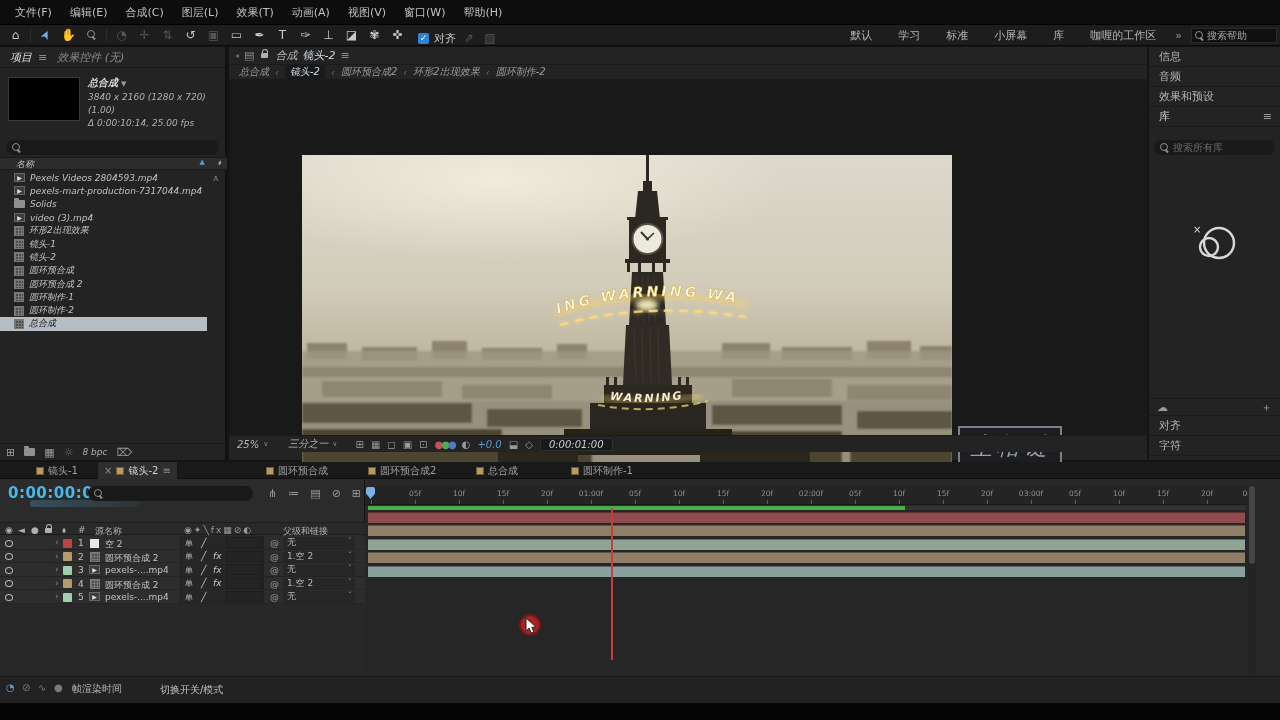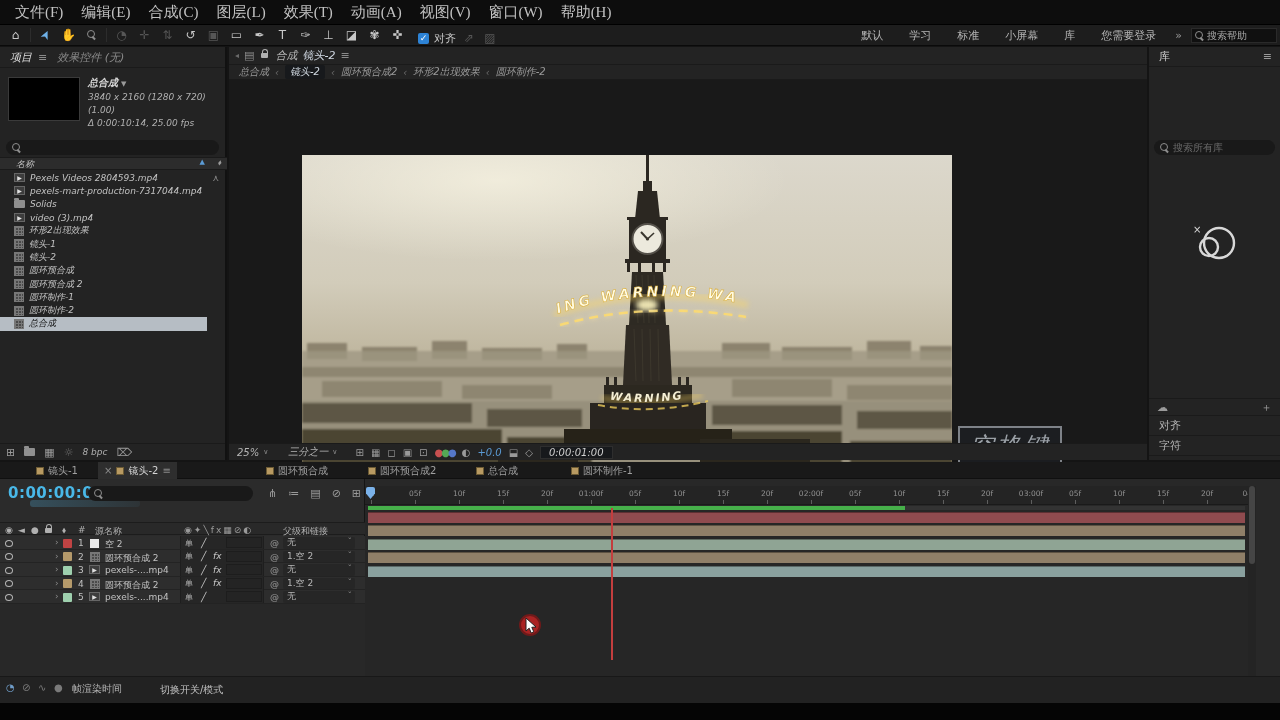--- a/index.html
+++ b/index.html
@@ -3,21 +3,21 @@
 <meta charset="utf-8">
 <style>
   * { margin:0; padding:0; box-sizing:border-box; }
   body { background:#000; }
   #app { position:relative; width:1280px; height:720px; background:#141414; overflow:hidden;
          font-family:"DejaVu Sans","Liberation Sans",sans-serif; color:#c8c8c8; font-size:11px; }
   .abs { position:absolute; }
 
   
   .menubar { left:0; top:0; width:1280px; height:24px; background:#0d0d0d; display:flex; align-items:center; padding-left:6px; }
-  .menu-item { padding:0 9px; color:#c2c2c2; font-size:15px;font-family:Liberation Serif, serif; }
+  .menu-item { padding:0 9px; color:#c2c2c2; font-size:11px; }
 
   
   .toolbar { left:0; top:24px; width:1280px; height:22px; background:#1d1d1d; border-top:1px solid #000; border-bottom:1px solid #0a0a0a; }
   .tools { position:absolute; left:4px; top:0; height:20px; display:flex; align-items:center; }
   .tool { width:23px; text-align:center; font-size:12px; color:#c8c8c8; line-height:20px; }
   .tool.dim { color:#565656; }
   .tool.active { color:#6fb1e8; }
   .tb-sep { width:1px; height:14px; background:#0a0a0a; margin:0 3px; border-right:1px solid #2c2c2c; }
   .snap-box { position:absolute; left:418px; top:3px; display:flex; align-items:center; gap:5px; }
   .checkbox { width:11px; height:11px; background:#2d83d6; border-radius:2px; color:#fff; font-size:9px; line-height:11px; text-align:center; }
@@ -52,21 +52,21 @@
   .pp-bottom { position:absolute; left:0; bottom:0; width:225px; height:17px; border-top:1px solid #1a1a1a; display:flex; align-items:center; gap:9px; padding-left:6px; color:#9a9a9a; font-size:11px; background:#232323; }
 
   
   .viewer-panel { left:229px; top:47px; width:918px; height:413px; }
   .vp-tabrow { height:18px; display:flex; align-items:center; gap:5px; padding-left:6px; border-bottom:1px solid #1a1a1a; font-size:11px; }
   .vp-crumbs { height:15px; display:flex; align-items:center; gap:6px; padding-left:10px; font-size:10px; color:#9a9a9a; border-bottom:1px solid #1a1a1a; }
   .crumb-active { background:#17191c; color:#d0d8e0; padding:0 5px; border-radius:2px; }
   .crumb-sep { color:#6a6a6a; }
   .vp-canvas { position:absolute; left:0; top:33px; width:918px; height:363px; background:#191919; }
   .vp-image { position:absolute; left:73px; top:75px; width:650px; height:320px; }
-  .vp-controls { position:absolute; left:0; bottom:0; width:918px; height:17px; background:#232323; border-top:1px solid #1a1a1a; display:flex; align-items:center; gap:7px; padding-left:8px; font-size:10px; color:#b5b5b5; }
+  .vp-controls { position:absolute; left:0; bottom:8px; width:918px; height:17px; background:#232323; border-top:1px solid #1a1a1a; display:flex; align-items:center; gap:7px; padding-left:8px; font-size:10px; color:#b5b5b5; }
   .vc-dd { display:flex; align-items:center; gap:4px; }
   .vc-ico { color:#9a9a9a; font-size:10px; }
   .vc-time { background:#17191c; border:1px solid #2e2e2e; padding:0 8px; height:13px; line-height:12px; color:#cfcfcf; }
   .key-overlay { position:absolute; left:729px; top:346px; width:104px; height:40px; background:rgba(28,30,34,.92);
                  border:2px solid #7e8288; display:flex; align-items:center; justify-content:center;
                  font-size:24px; letter-spacing:3px; color:#9aa0a6; }
 
   
   .right-dock { left:1149px; top:47px; width:131px; height:413px; background:#232323; }
   .lib-body { position:absolute; left:0; top:84px; width:131px; height:285px; background:#232323; }
@@ -165,21 +165,21 @@
       <span>对齐</span>
       <span class="tool dim" style="width:16px;">⇗</span>
       <span class="tool dim" style="width:16px;">▨</span>
     </div>
     <div class="ws-cluster" id="workspaces">
         <span class="ws">默认</span>
         <span class="ws">学习</span>
         <span class="ws">标准</span>
         <span class="ws">小屏幕</span>
         <span class="ws">库</span>
-        <span class="ws">您需要登录</span>
+        <span class="ws">咖喱的工作区</span>
         <span class="ws-more">»</span>
       </div>
     <div class="help-search">
       <span class="mag"></span>
       <span>搜索帮助</span>
     </div>
   </div>
 
   <div class="abs panel project-panel">
     <div class="pp-tabs">
@@ -423,20 +423,25 @@
       <span style="letter-spacing:-2px;"><span style="color:#c85050;">●</span><span style="color:#55a855;">●</span><span style="color:#5577c8;">●</span></span>
       <span class="vc-ico">◐</span>
       <span style="color:#5b9bd5;">+0.0</span>
       <span class="vc-ico">⬓</span>
       <span class="vc-ico">◇</span>
       <span class="vc-time">0:00:01:00</span>
     </div>
   </div>
 
   <div class="abs right-dock">
+    <div id="dockPanels">
+        <div class="dock-row">信息</div>
+        <div class="dock-row">音频</div>
+        <div class="dock-row">效果和预设</div>
+      </div>
     <div class="dock-row" style="color:#d0d0d0;">
       <span>库</span>
       <span style="position:absolute;right:8px;color:#9a9a9a;">≡</span>
     </div>
     <div class="lib-body">
       <div class="searchbox" style="position:absolute;left:5px;top:9px;width:121px;">
         <span class="mag"></span>
         <span>搜索所有库</span>
       </div>
       <svg style="position:absolute;left:40px;top:90px;" width="52" height="44" viewBox="0 0 52 44">

